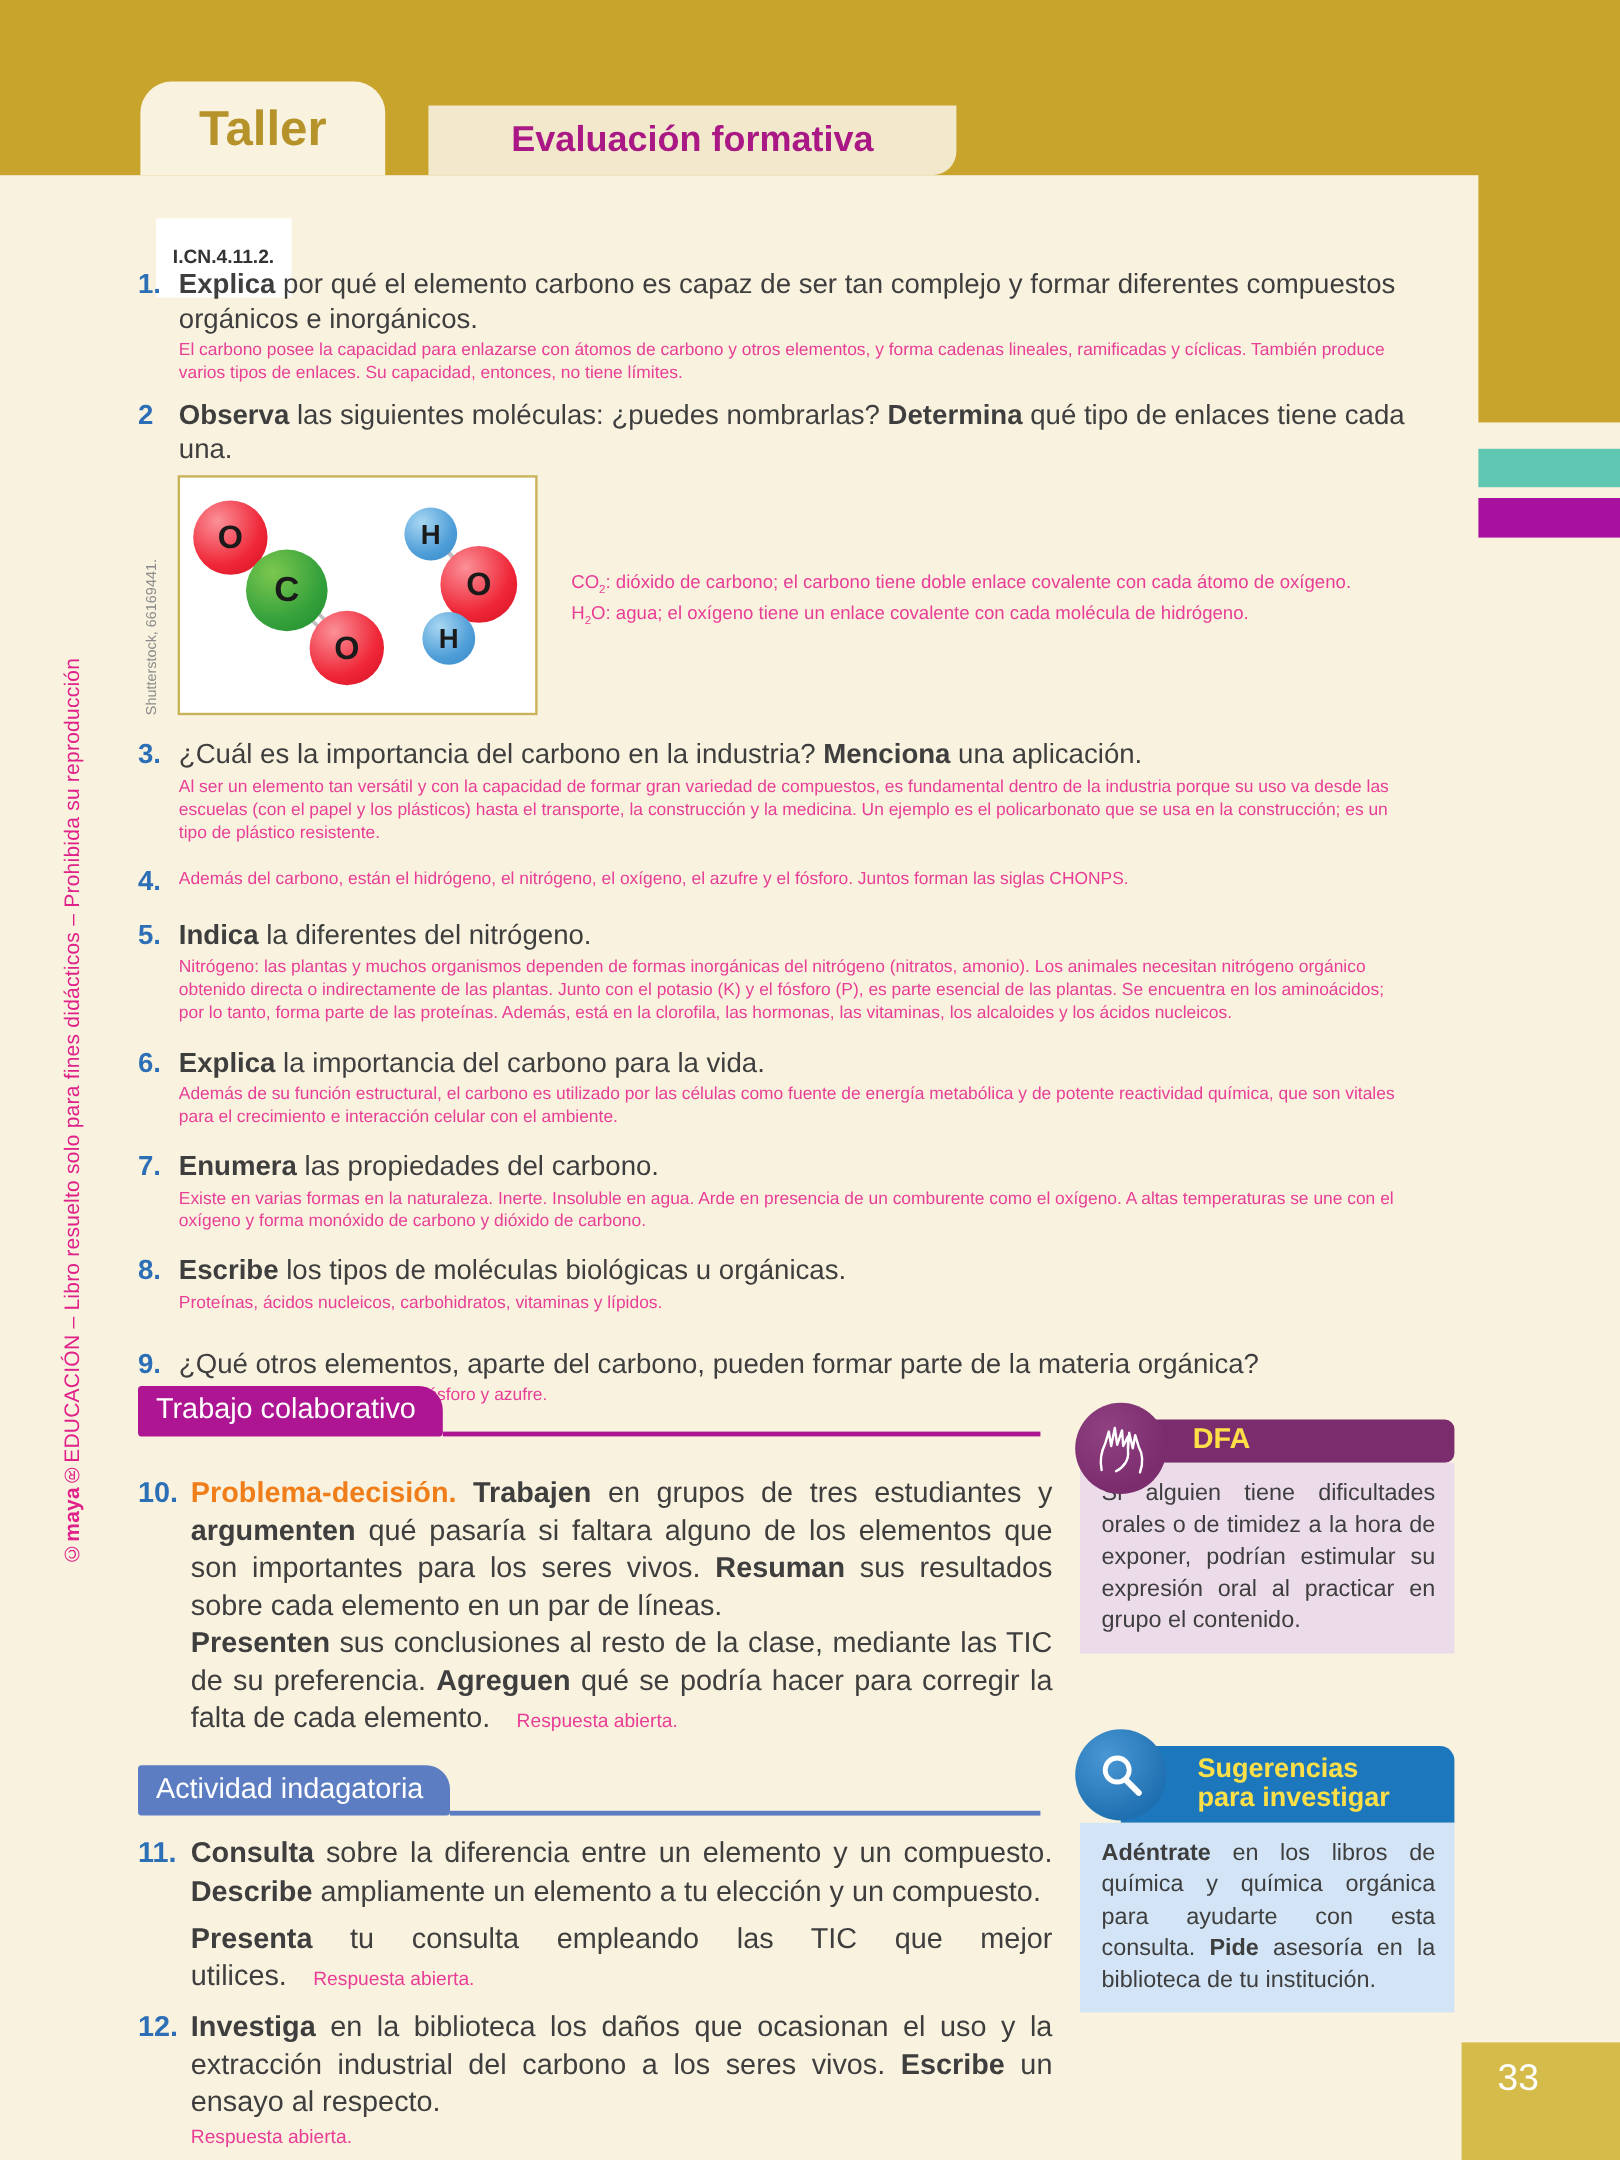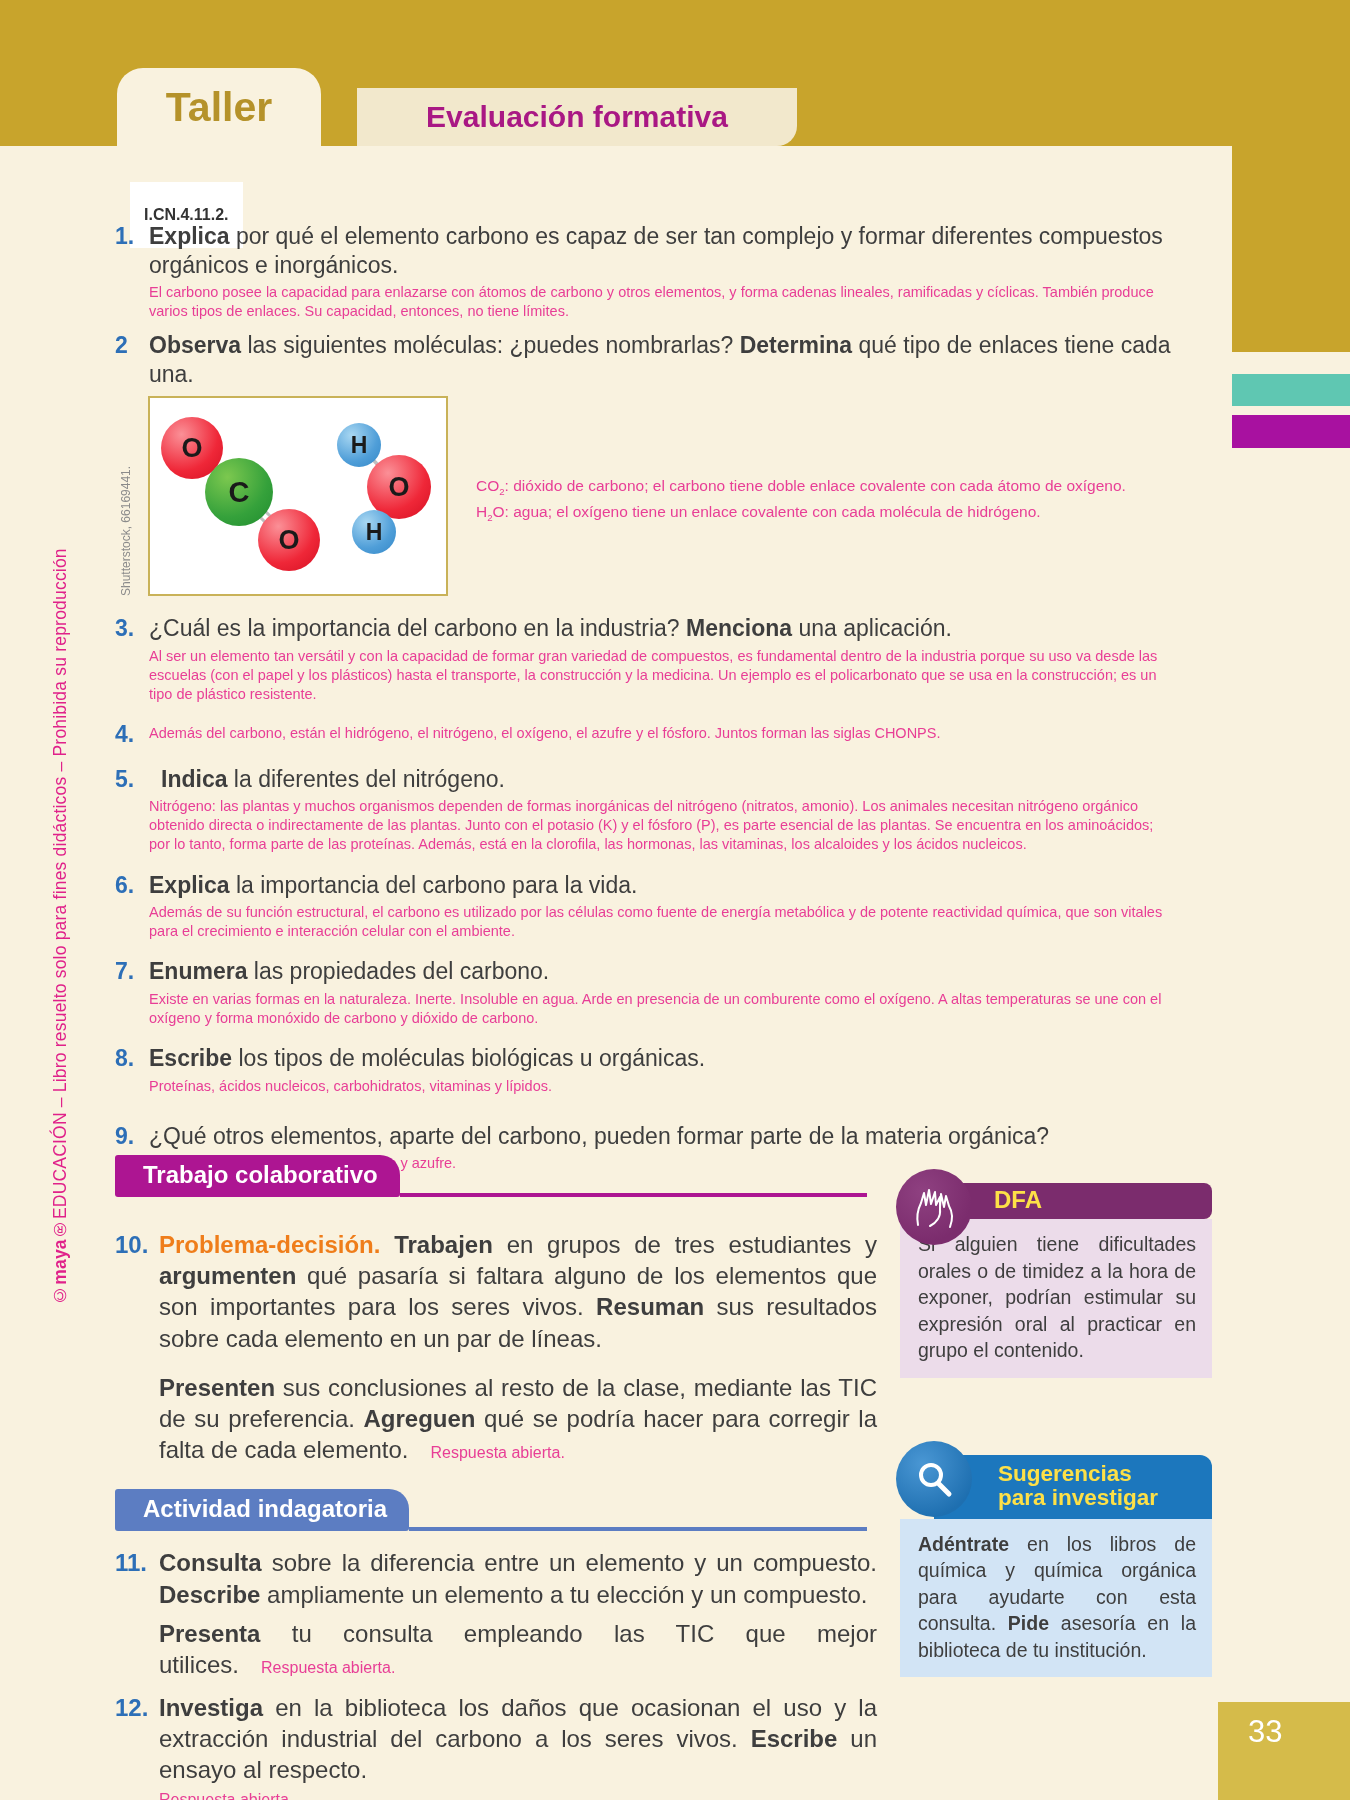--- a/index.html
+++ b/index.html
@@ -40,21 +40,21 @@
   .atom.red   { background:radial-gradient(circle at 33% 28%, #fb9097 0%, #ef2738 60%, #d40f22 100%); }
   .atom.green { background:radial-gradient(circle at 33% 28%, #7cc84f 0%, #35a13b 60%, #1f8c2e 100%); }
   .atom.blue  { background:radial-gradient(circle at 33% 28%, #a8d7f2 0%, #4f9ed8 60%, #3387c7 100%); }
   .fig-caption { margin-left:28px; padding-top:78px; width:700px; font-size:15.5px; color:#e83e96; line-height:1.5; }
   sub { font-size:62%; }
 
   
   .lower { position:absolute; left:115px; top:1155px; width:1117px; height:620px; }
   .col-left { position:absolute; left:0; top:0; width:765px; }
   .sec-header { display:flex; align-items:flex-end; width:752px; }
-  .sec-label { color:#ffffff; font-size:24px; font-weight:bold; padding:6px 22px 8px 28px; border-radius:3px 20px 3px 3px; }
+  .sec-label { color:#ffffff; font-size:24px; font-weight:normal; padding:6px 22px 8px 15px; border-radius:3px 20px 3px 3px; }
   .sec-label.magenta { background:#ad1592; }
   .sec-label.blue    { background:#5c7dc2; }
   .sec-line { flex:1; height:4px; }
   .sec-line.magenta { background:#ad1592; }
   .sec-line.blue    { background:#5c7dc2; }
   .brow { display:flex; }
   .bnum { flex:0 0 44px; color:#2d6fb7; font-weight:bold; font-size:24px; line-height:1.3; }
   .btext { flex:1; font-size:24px; color:#3e3e3e; line-height:1.3; text-align:justify; }
   .orange { color:#ef7d1a; }
   .note { color:#e83e96; font-size:16px; padding-left:22px; white-space:nowrap; }
@@ -157,21 +157,21 @@
     <div class="qrow">
       <div class="qnum">4.</div>
       <div class="qbody">
         <div class="ans">Además del carbono, están el hidrógeno, el nitrógeno, el oxígeno, el azufre y el fósforo. Juntos forman las siglas CHONPS.</div>
       </div>
     </div>
 
     <div class="qrow">
       <div class="qnum">5.</div>
       <div class="qbody">
-        <div class="q"><span style="font-weight: 700; margin-left: 12px;">Indica</span><span> la diferentes del nitrógeno.</span></div>
+        <div class="q"><span style="font-weight: 700;">Indica</span><span> la diferentes del nitrógeno.</span></div>
         <div class="ans">Nitrógeno: las plantas y muchos organismos dependen de formas inorgánicas del nitrógeno (nitratos, amonio). Los animales necesitan nitrógeno orgánico obtenido directa o indirectamente de las plantas. Junto con el potasio (K) y el fósforo (P), es parte esencial de las plantas. Se encuentra en los aminoácidos; por lo tanto, forma parte de las proteínas. Además, está en la clorofila, las hormonas, las vitaminas, los alcaloides y los ácidos nucleicos.</div>
       </div>
     </div>
 
     <div class="qrow">
       <div class="qnum">6.</div>
       <div class="qbody">
         <div class="q"><span style="font-weight: 700;">Explica</span><span> la importancia del carbono para la vida.</span></div>
         <div class="ans">Además de su función estructural, el carbono es utilizado por las células como fuente de energía metabólica y de potente reactividad química, que son vitales para el crecimiento e interacción celular con el ambiente.</div>
       </div>
@@ -208,21 +208,21 @@
 
       <div class="sec-header">
         <div class="sec-label magenta">Trabajo colaborativo</div>
         <div class="sec-line magenta"></div>
       </div>
 
       <div class="brow" style="margin-top:32px">
         <div class="bnum">10.</div>
         <div class="btext" style="max-width:718px">
           <div><span class="orange" style="font-weight: 700;">Problema-decisión.</span><span> </span><span style="font-weight: 700;">Trabajen</span><span> en grupos de tres estudiantes y </span><span style="font-weight: 700;">argumenten</span><span> qué pasaría si faltara alguno de los elementos que son importantes para los seres vivos. </span><span style="font-weight: 700;">Resuman</span><span> sus resultados sobre cada elemento en un par de líneas.</span></div>
-          <div style="margin-top:18px"><span style="font-weight: 700;">Presenten</span><span> sus conclusiones al resto de la clase, mediante las TIC de su preferencia. </span><span style="font-weight: 700;">Agreguen</span><span> qué se podría hacer para corregir la falta de cada elemento.</span><span class="note">Respuesta abierta.</span></div>
+          <div style=""><span style="font-weight: 700;">Presenten</span><span> sus conclusiones al resto de la clase, mediante las TIC de su preferencia. </span><span style="font-weight: 700;">Agreguen</span><span> qué se podría hacer para corregir la falta de cada elemento.</span><span class="note">Respuesta abierta.</span></div>
         </div>
       </div>
 
       <div class="sec-header" style="margin-top:24px">
         <div class="sec-label blue">Actividad indagatoria</div>
         <div class="sec-line blue"></div>
       </div>
 
       <div class="brow" style="margin-top:16px">
         <div class="bnum">11.</div>

